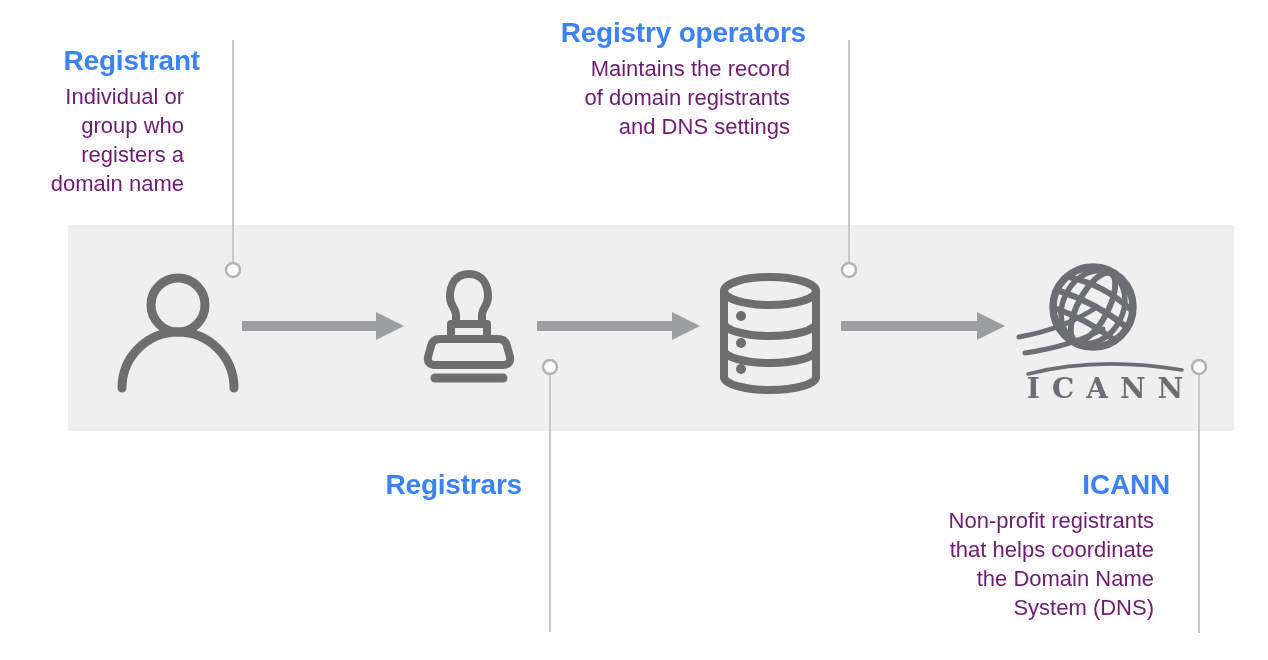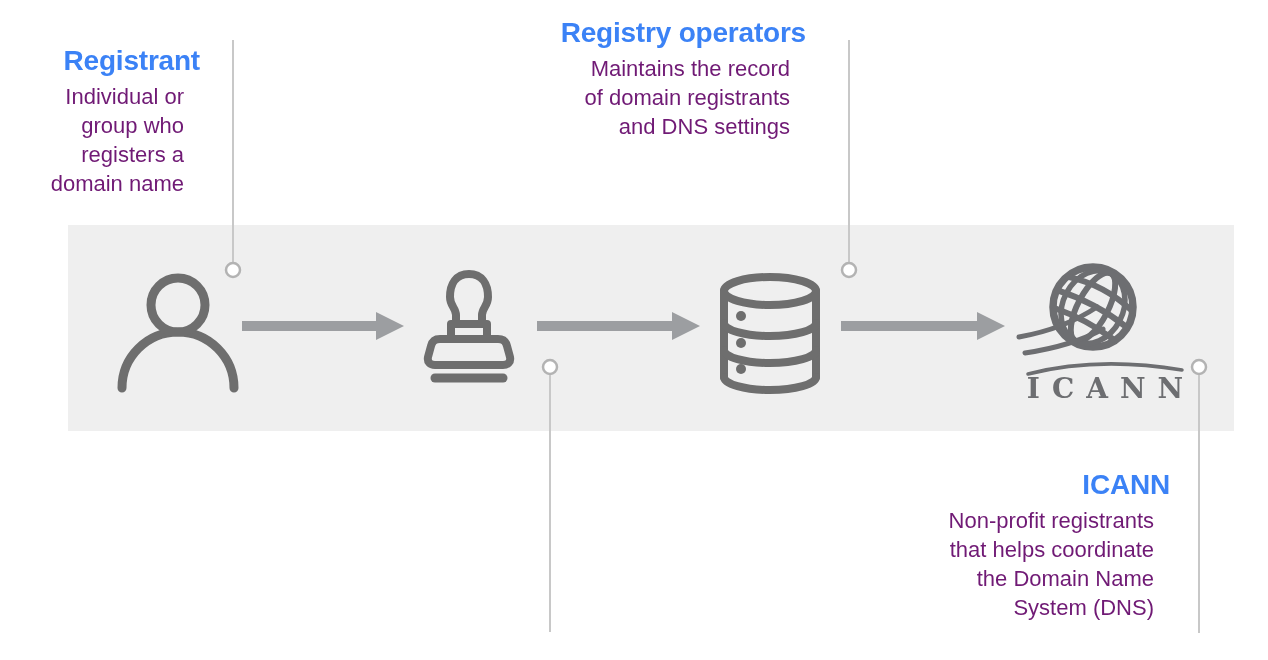--- a/index.html
+++ b/index.html
@@ -109,20 +109,21 @@
   </div>
 
   <div class="lbl" style="top:16px;right:462px;">
     <h2 class="t">Registry operators</h2>
     <p class="d">Maintains the record
 of domain registrants
 and DNS settings</p>
   </div>
 
   <div class="lbl" style="top:468px;right:746px;">
+    <h2 class="t">Registrars</h2>
   </div>
 
   <div class="lbl" style="top:468px;right:98px;">
     <h2 class="t">ICANN</h2>
     <p class="d">Non-profit registrants
 that helps coordinate
 the Domain Name
 System (DNS)</p>
   </div>
 

